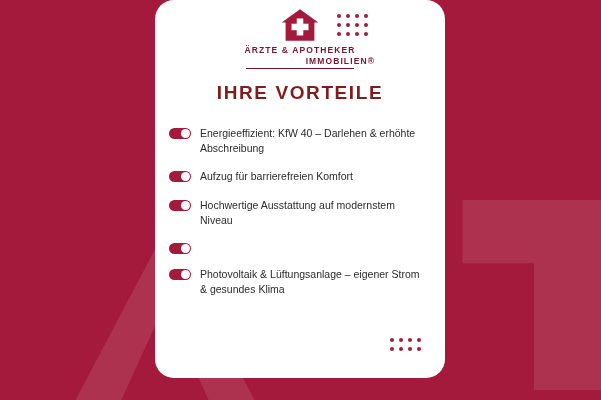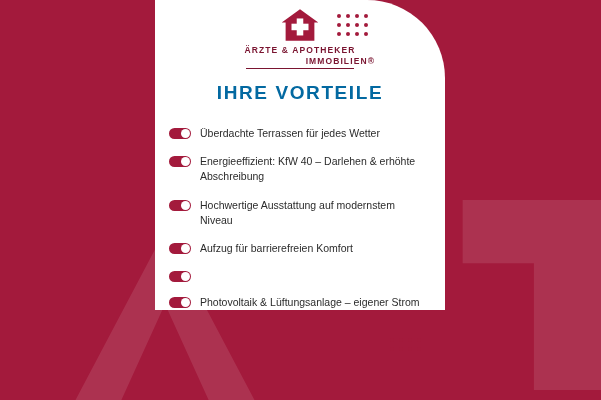--- a/index.html
+++ b/index.html
@@ -42,27 +42,28 @@
     pointer-events: none;
   }
   .watermark-right svg { display:block; width:100%; height:100%; }
 
   
   .card {
     position: absolute;
     left: 155px;
     top: 0px;
     width: 290px;
-    height: 310px;
+    height: 378px;
     background: #ffffff;
     border-top-right-radius: 78px;
     border-bottom-right-radius: 0px;
     border-top-left-radius: 0px;
     border-bottom-left-radius: 0px;
     overflow: hidden;
+    border-radius: 19px;
   }
 
   
   .dot-grid {
     position: absolute;
     display: grid;
     gap: 5px;
   }
   .dot-grid span {
     display: block;
@@ -120,21 +121,21 @@
     background: #7a1430;
     margin: 2px auto 0 auto;
   }
 
   .headline {
     position: absolute;
     left: 0;
     top: 82px;
     width: 100%;
     text-align: center;
-    color: #0369a1;
+    color: #7f1d1d;
     font-size: 19px;
     font-weight: bold;
     letter-spacing: 1.6px;
   }
 
   .list {
     position: absolute;
     left: 14px;
     top: 126px;
     width: 262px;
@@ -213,46 +214,40 @@
       </div>
       <div class="logo-line1">ÄRZTE &amp; APOTHEKER</div>
       <div class="logo-line2">IMMOBILIEN®</div>
       <div class="logo-rule"></div>
     </div>
 
     <div class="headline">IHRE VORTEILE</div>
 
     <div class="list">
 
-      <div class="list-item">
-        <div class="toggle">
-            <div class="knob"></div>
-          </div>
-        <div class="item-text">Überdachte Terrassen für jedes Wetter</div>
-      </div>
 
       <div class="list-item">
         <div class="toggle">
             <div class="knob"></div>
           </div>
         <div class="item-text">Energieeffizient: KfW 40 – Darlehen &amp; erhöhte Abschreibung</div>
       </div>
 
       <div class="list-item">
         <div class="toggle">
             <div class="knob"></div>
           </div>
+        <div class="item-text">Aufzug für barrierefreien Komfort</div>
+      </div>
+
+      <div class="list-item">
+        <div class="toggle">
+            <div class="knob"></div>
+          </div>
         <div class="item-text">Hochwertige Ausstattung auf modernstem Niveau</div>
-      </div>
-
-      <div class="list-item">
-        <div class="toggle">
-            <div class="knob"></div>
-          </div>
-        <div class="item-text">Aufzug für barrierefreien Komfort</div>
       </div>
 
       <div class="list-item">
         <div class="toggle">
             <div class="knob"></div>
           </div>
       </div>
 
       <div class="list-item">
         <div class="toggle">

